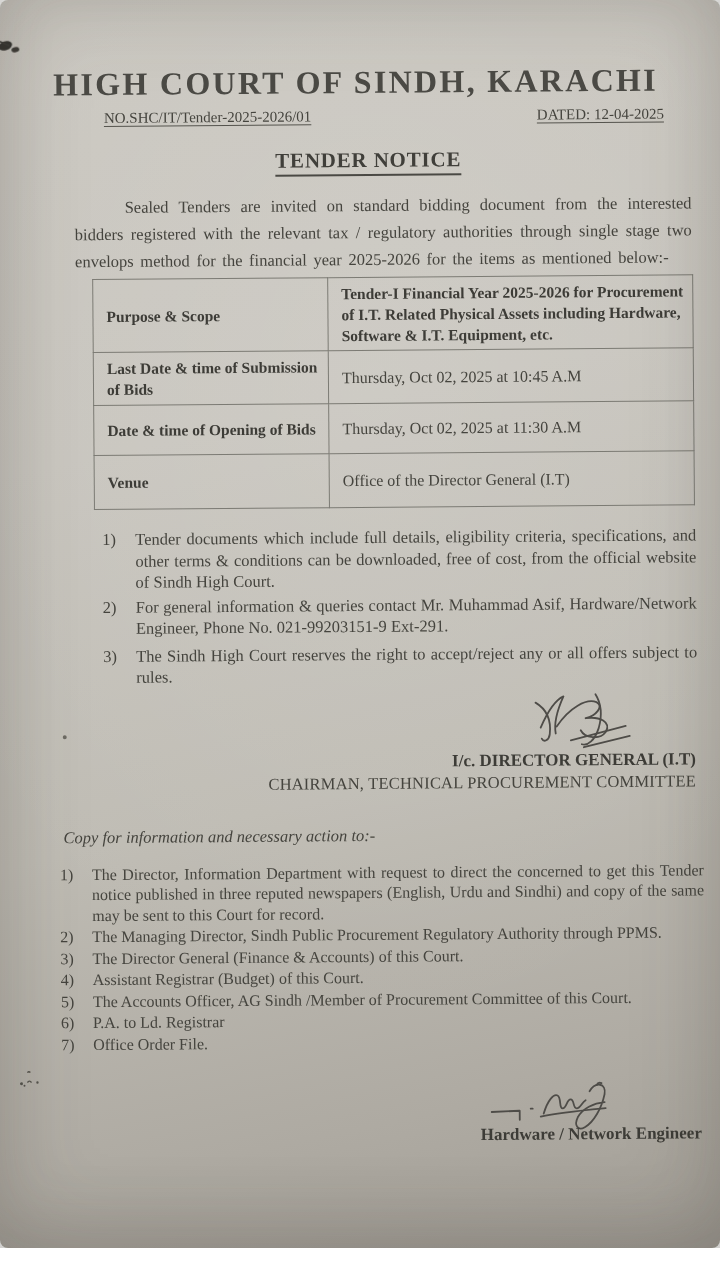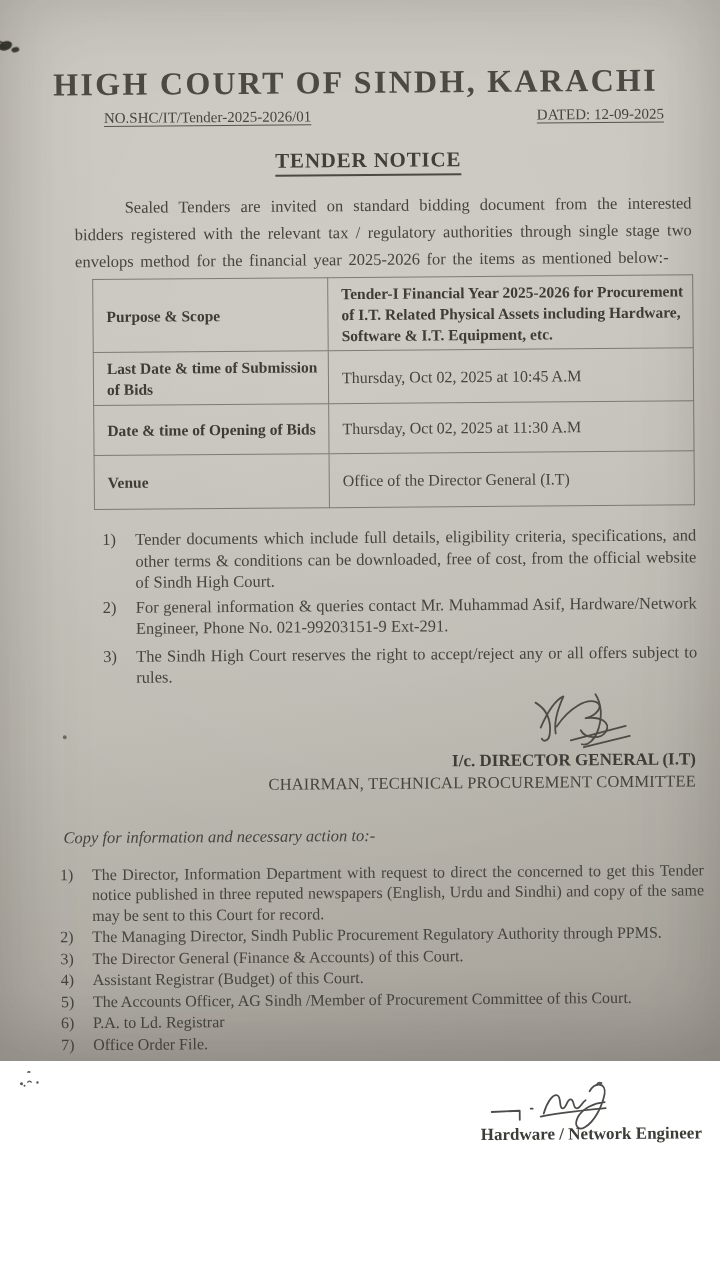--- a/index.html
+++ b/index.html
@@ -3,24 +3,25 @@
 <meta charset="utf-8">
 <style>
   html, body {
     margin: 0; padding: 0;
     width: 720px; height: 1280px;
     overflow: hidden;
     font-family: "Liberation Serif", serif;
   }
   .photo {
     position: relative;
-    width: 720px; height: 1061px;
+    width: 720px; height: 1248px;
     background:
       radial-gradient(ellipse 120% 90% at 52% 30%, rgba(255,255,255,0.10), rgba(0,0,0,0) 60%),
       linear-gradient(168deg, #cbc8c1 0%, #c8c5be 34%, #bfbcb4 62%, #aeaaa2 86%, #a29e96 100%);
+    border-radius: 8px;
   }
   .photo::after {
     content: "";
     position: absolute; inset: 0;
     pointer-events: none;
     box-shadow: inset 0 0 90px rgba(62,58,50,0.22), inset 0 -30px 60px rgba(70,62,55,0.10);
   }
   .doc {
     position: relative;
     width: 720px; height: 1280px;
@@ -205,21 +206,21 @@
 </head>
 <body>
 
 <div class="photo">
   <div class="doc">
 
     <h1 class="court-title">HIGH COURT OF SINDH, KARACHI</h1>
 
     <div class="ref-row">
       <span class="underlined">NO.SHC/IT/Tender-2025-2026/01</span>
-      <span class="underlined">DATED: 12-09-2025</span>
+      <span class="underlined">DATED: 12-04-2025</span>
     </div>
 
     <div class="notice-title">
       <span>TENDER NOTICE</span>
     </div>
 
     <p class="intro">Sealed Tenders are invited on standard bidding document from the interested bidders registered with the relevant tax / regulatory authorities through single stage two envelops method for the financial year 2025-2026 for the items as mentioned below:-</p>
 
     <table class="tender-table">
       <colgroup>

